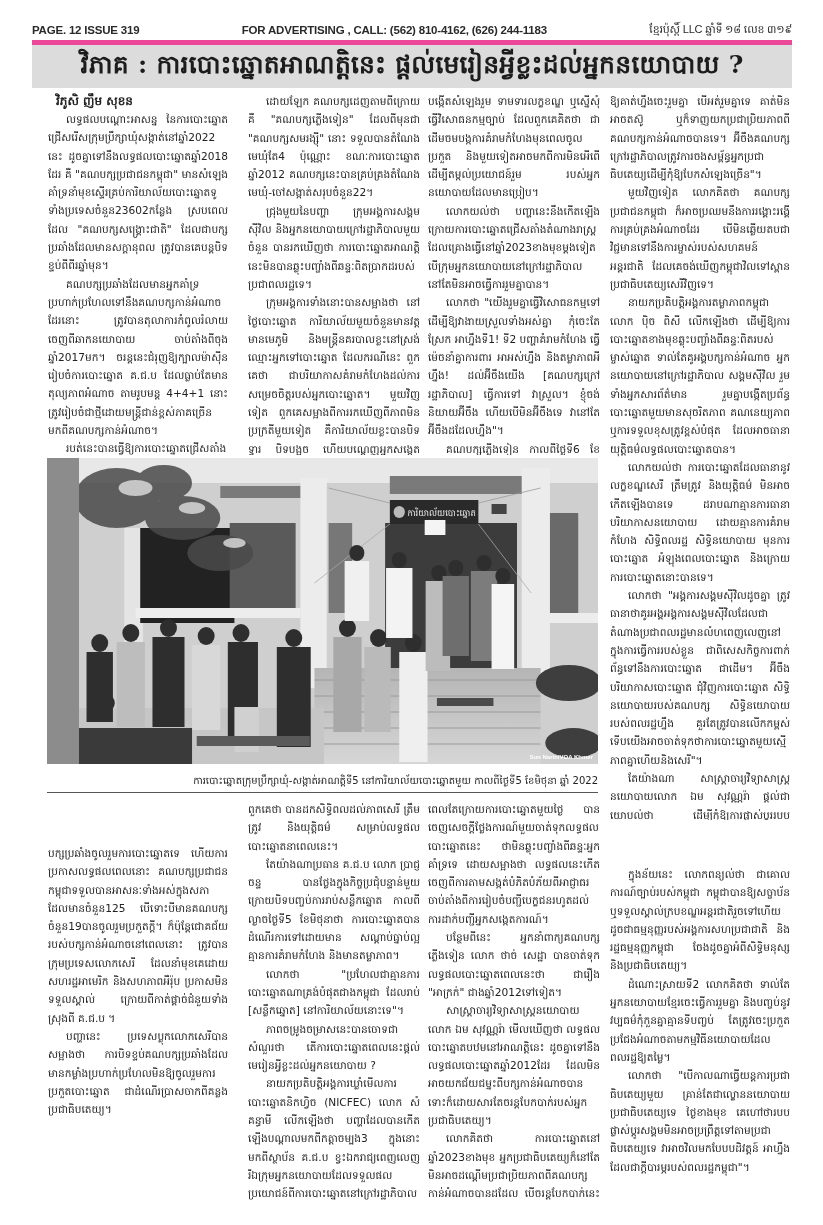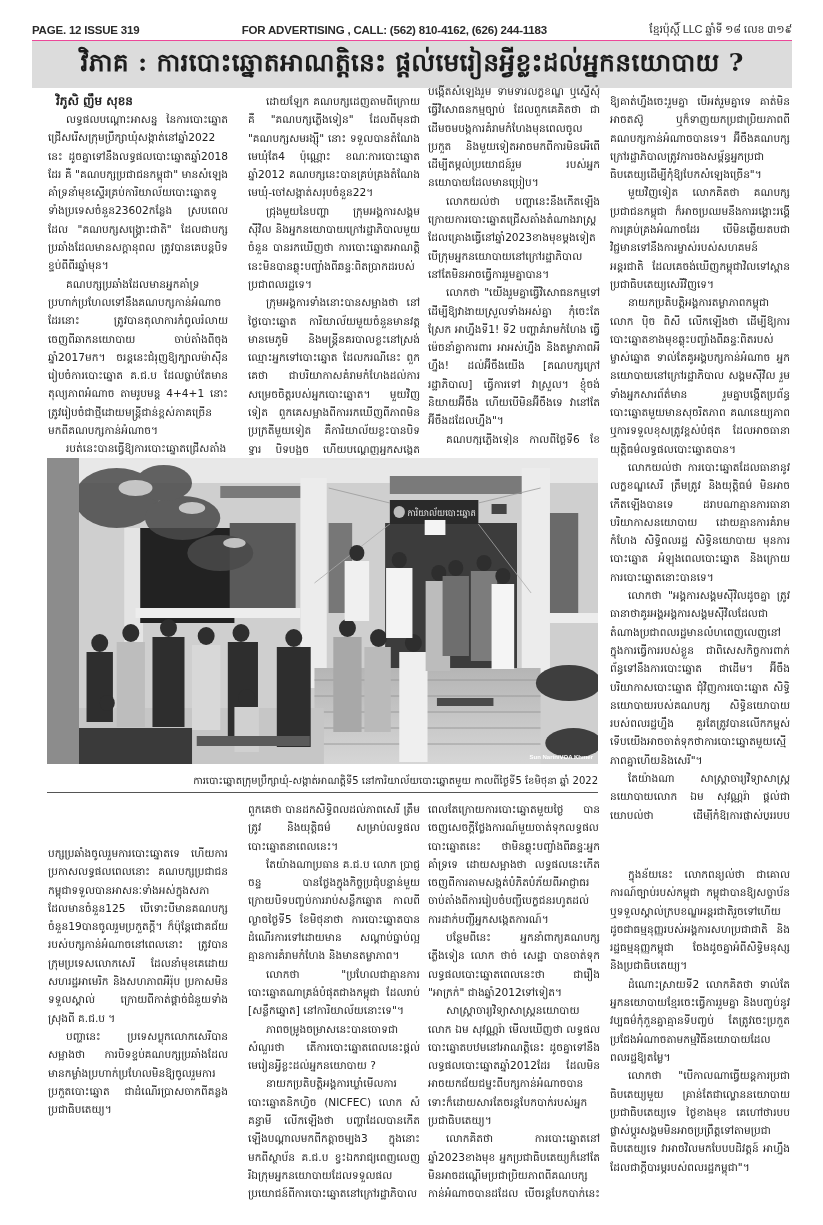--- a/index.html
+++ b/index.html
@@ -9,40 +9,40 @@
   .masthead {
     position: absolute; left: 32px; top: 22px; width: 760px; height: 16px;
     display: flex; justify-content: space-between; align-items: center;
     font-family: "Liberation Sans", sans-serif; font-size: 11.5px; font-weight: bold;
     color: #2a2a2a; letter-spacing: -0.2px;
   }
   .masthead .right { font-weight: normal; font-size: 11px; }
 
   .headline-bar {
     position: absolute; left: 32px; top: 40px; width: 760px; height: 48px;
-    background: #dcdcdc; border-top: 1px solid #ec4899;
+    background: #dcdcdc; border-top: 5px solid #ec4899;
     display: flex; align-items: center; justify-content: center;
   }
   .headline-bar h1 {
     font-family: "DejaVu Serif", serif; font-size: 25px; font-weight: bold; color: #1c1c1c;
     white-space: nowrap; letter-spacing: 0.3px;
   }
 
   .col {
     position: absolute; font-size: 10.6px; line-height: 18.3px; text-align: justify;
     color: #222; overflow: hidden;
   }
   .col p { text-indent: 18px; }
   .col p.noindent { text-indent: 0; }
   .byline { font-weight: bold; font-size: 12px; line-height: 18px; text-indent: 8px; }
 
   
   .c1 { left: 48px;  top: 92px;  width: 180px; height: 363px; }
   .c2 { left: 248px; top: 92px;  width: 172px; height: 363px; }
-  .c3 { left: 428px; top: 82px;  width: 172px; height: 363px; }
+  .c3 { left: 428px; top: 92px;  width: 172px; height: 363px; }
   .c4 { left: 610px; top: 92px;  width: 180px; height: 728px; }
 
   .photo {
     position: absolute; left: 47px; top: 458px; width: 551px; height: 306px;
     background: #8c8c8c; overflow: hidden; padding-left: 32px;
   }
   .photo svg { display: block; width: 100%; height: 100%; }
   .photo-credit {
     position: absolute; right: 5px; bottom: 4px; font-family: "Liberation Sans", sans-serif;
     font-size: 6px; font-weight: bold; color: #ffffff;

